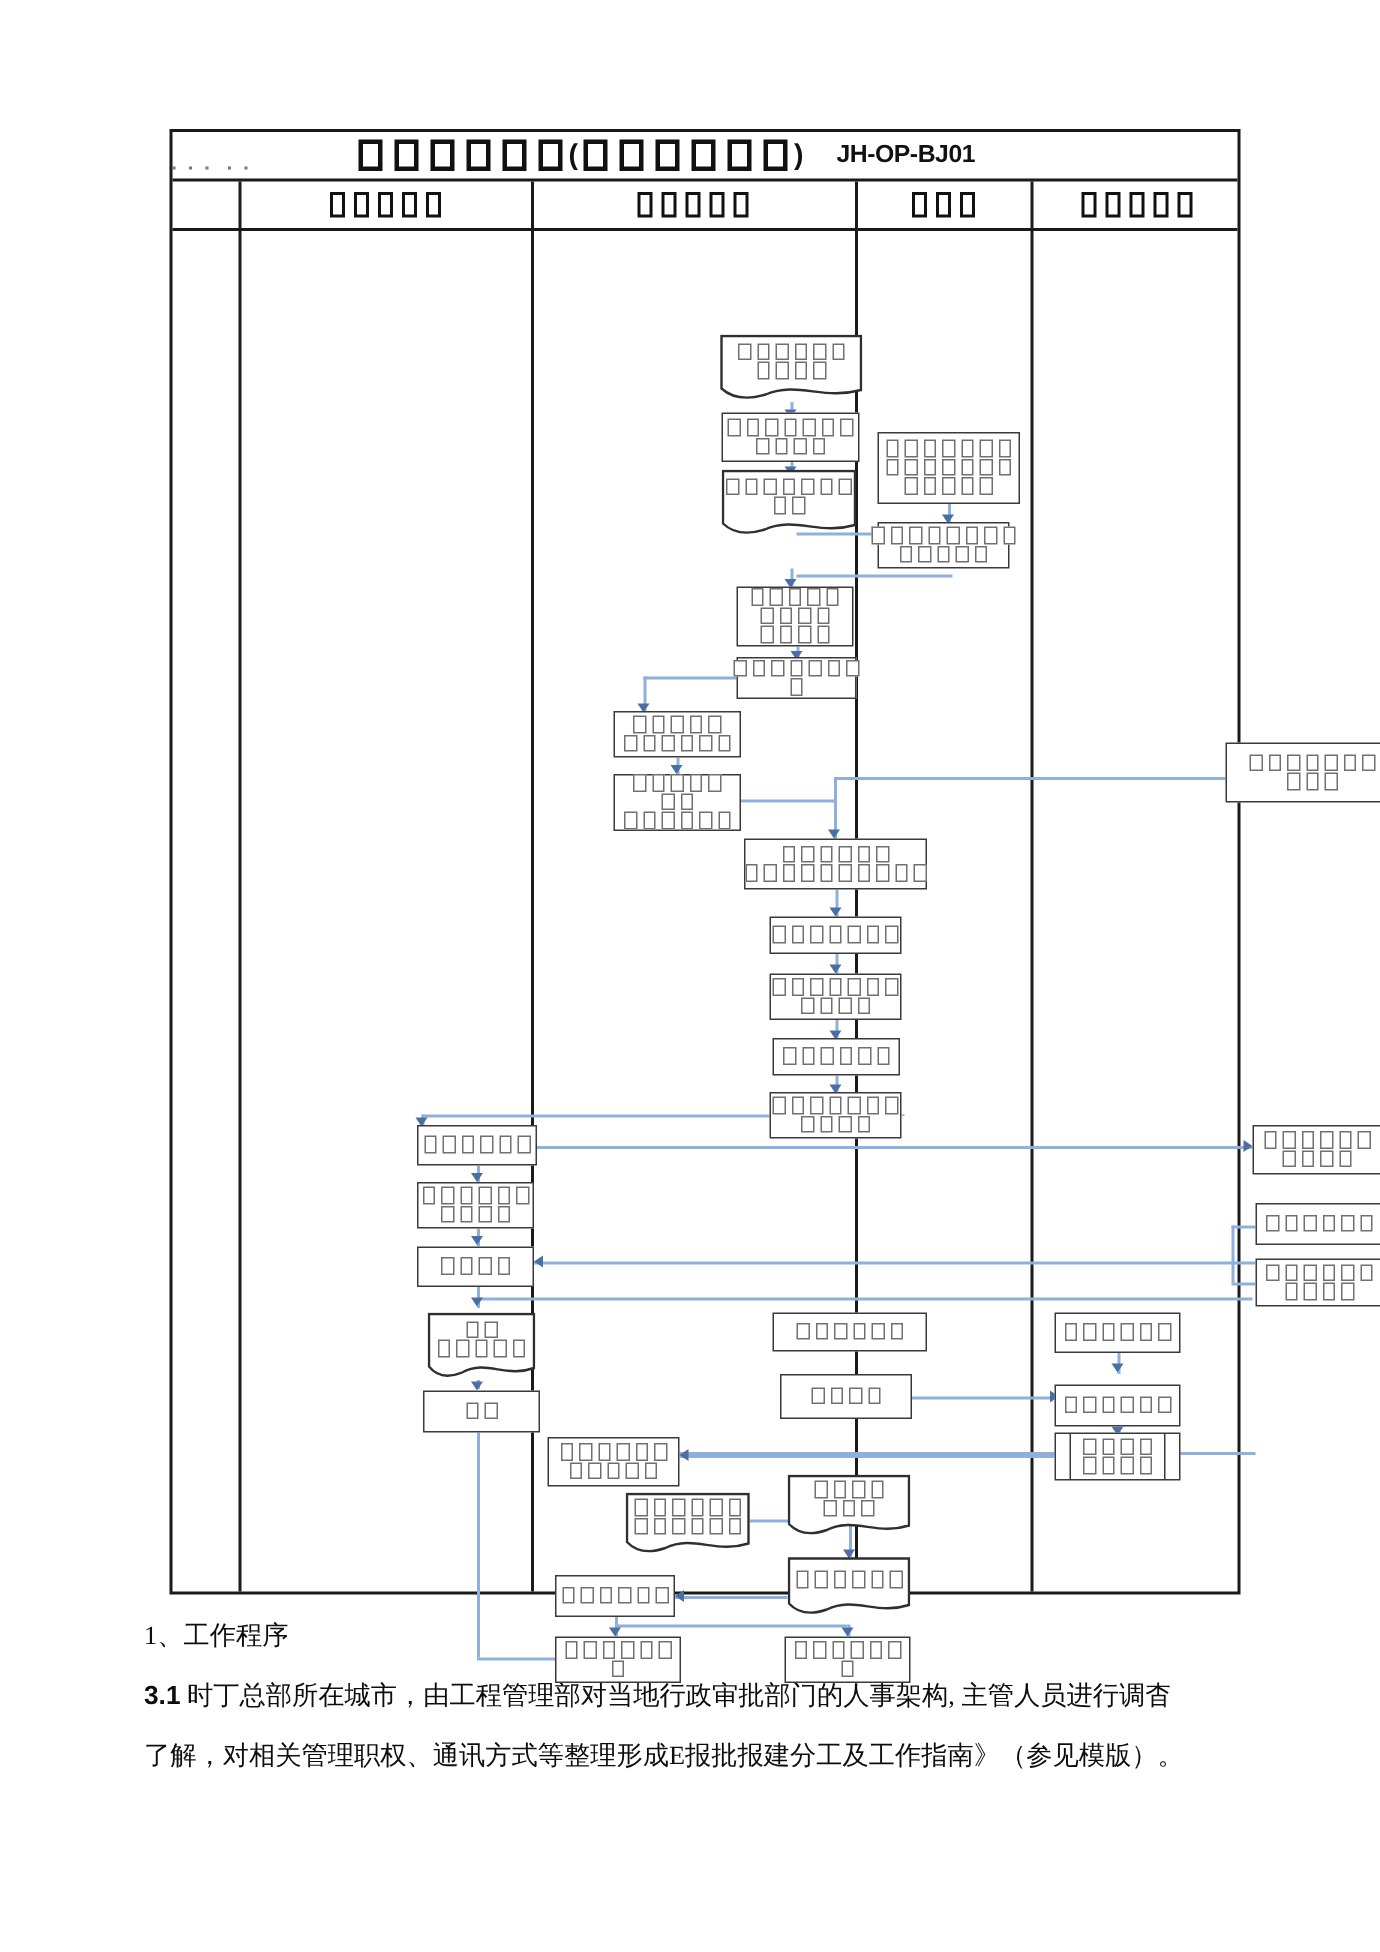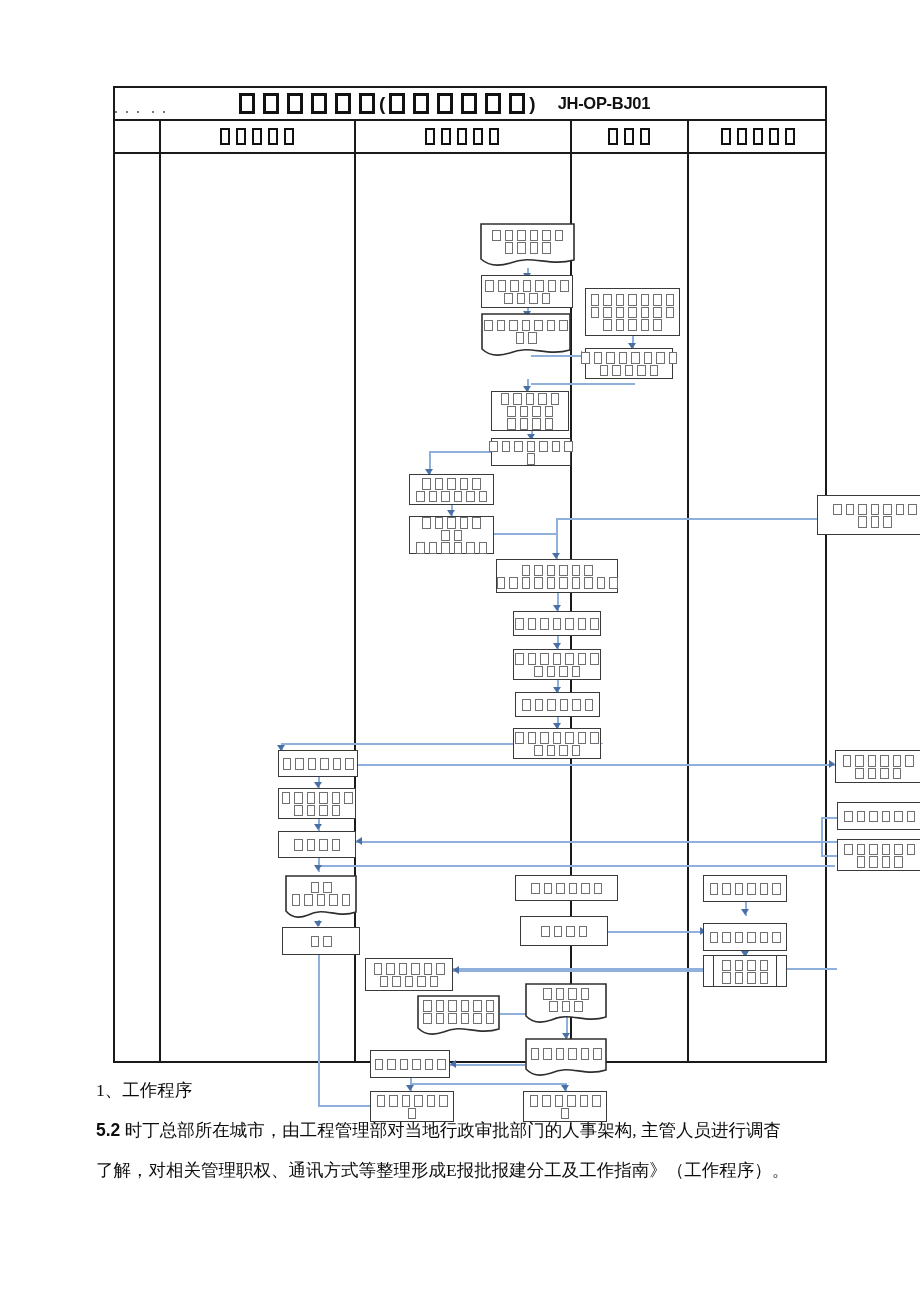--- a/index.html
+++ b/index.html
@@ -403,17 +403,17 @@
           <div class="tline"><span class="tofu"></span><span class="tofu"></span><span class="tofu"></span><span class="tofu"></span><span class="tofu"></span><span class="tofu"></span></div>
           <div class="tline"><span class="tofu"></span></div>
         </div>
       </div>
     </div>
 </div>
 
 <div id="body-text">
   <div class="para">1、工作程序</div>
   <div class="para">
-    <b>5.2</b>
+    <b>3.1</b>
     <span>时丁总部所在城市，由工程管理部对当地行政审批部门的人事架构, 主管人员进行调杳</span>
   </div>
-  <div class="para">了解，对相关管理职权、通讯方式等整理形成E报批报建分工及工作指南》（工作程序）。</div>
+  <div class="para">了解，对相关管理职权、通讯方式等整理形成E报批报建分工及工作指南》（参见模版）。</div>
 </div>
 
 </body></html>

